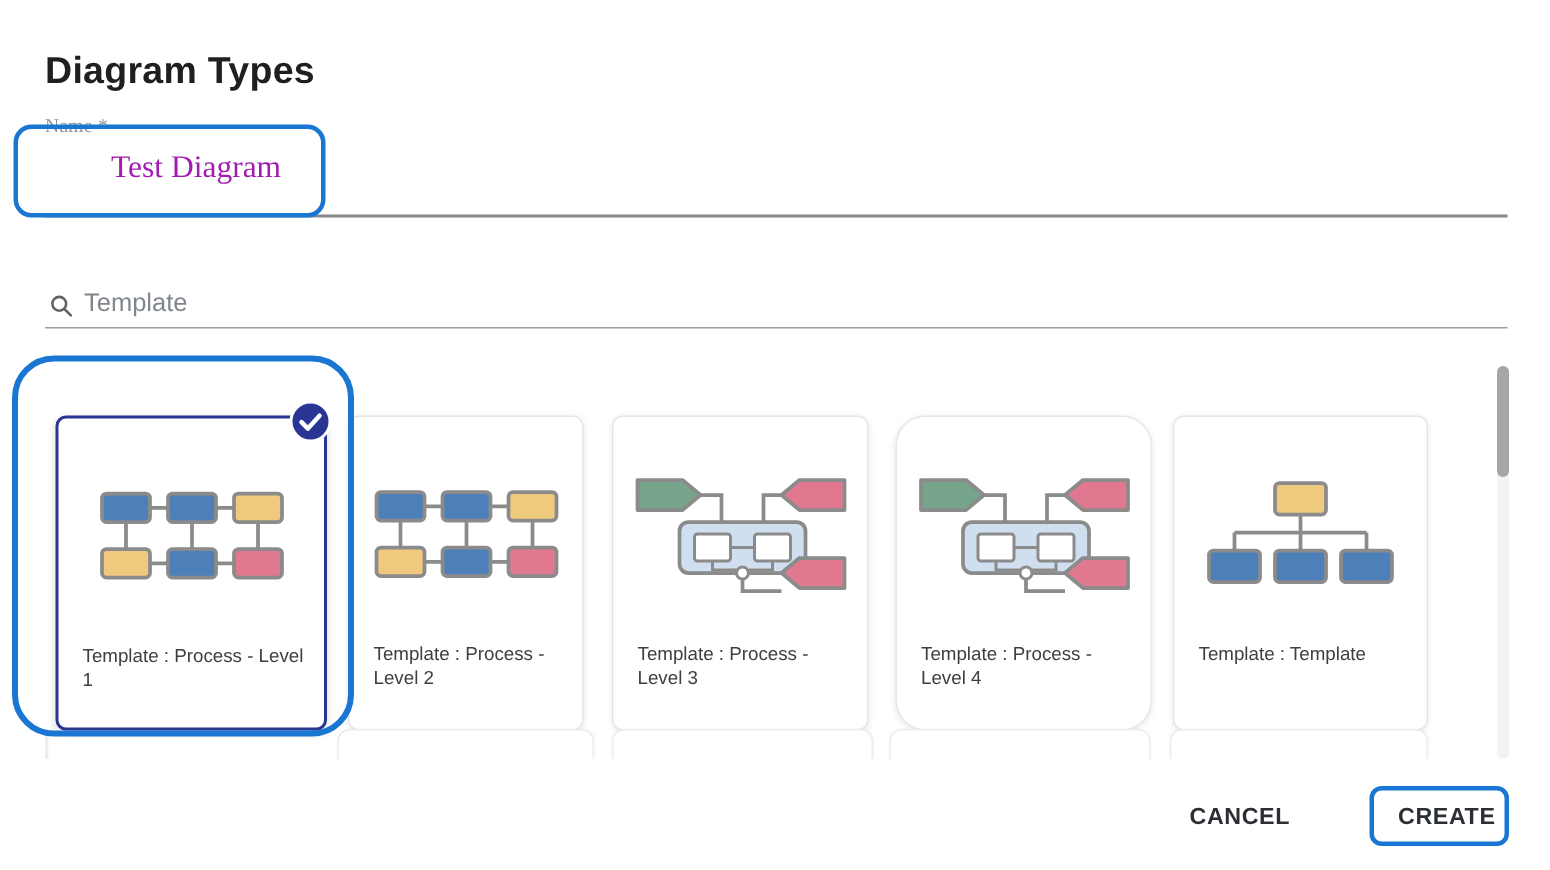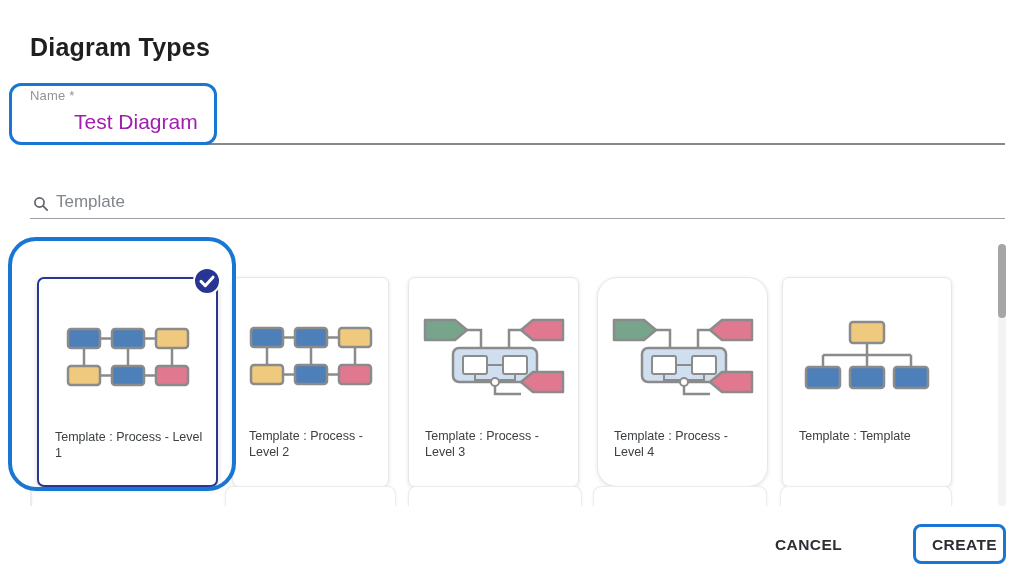--- a/index.html
+++ b/index.html
@@ -8,21 +8,21 @@
     background:#ffffff;
     font-family:"Liberation Sans",sans-serif;
     color:#202124;
   }
   
   .dlg-title{
     position:absolute;left:30px;top:33px;
     font-size:25px;font-weight:700;color:#1f1f1f;letter-spacing:.2px;
   }
   
-  .name-field{position:absolute;left:30px;top:88px;width:960px;}
+  .name-field{position:absolute;left:30px;top:76px;width:960px;font-family:Liberation Serif, serif;}
   .field-label{font-size:13px;color:#8f9499;letter-spacing:.2px;}
   .field-value{font-size:21px;color:#a21caf;margin-top:7px;margin-left:44px;}
   .name-underline{position:absolute;left:30px;top:143px;width:975px;height:1.5px;background:#85898d;}
   
   .search-row{position:absolute;left:30px;top:192px;width:975px;height:26px;}
   .search-icon{position:absolute;left:3px;top:4px;width:16px;height:16px;}
   .search-placeholder{position:absolute;left:26px;top:0;font-size:17px;color:#80868b;}
   .search-underline{position:absolute;left:30px;top:218px;width:975px;height:1px;background:#9aa0a6;}
   
   .cards-viewport{position:absolute;left:30px;top:240px;width:945px;height:266px;overflow:hidden;}
@@ -57,21 +57,21 @@
   }
   .stub-card:nth-of-type(1){left:8px;width:174px;}
   .stub-card:nth-of-type(2){left:195px;width:171px;}
   .stub-card:nth-of-type(3){left:378px;width:174px;}
   .stub-card:nth-of-type(4){left:563px;width:174px;}
   .stub-card:nth-of-type(5){left:750px;width:172px;}
   
   .scrollbar-track{position:absolute;left:998px;top:244px;width:8px;height:262px;background:#f3f3f3;border-radius:4px;}
   .scrollbar-thumb{position:absolute;left:998px;top:244px;width:8px;height:74px;background:#a6a6a6;border-radius:4px;cursor:pointer;}
   
-  .actions{position:absolute;right:28px;top:530px;display:flex;gap:74px;}
+  .actions{position:absolute;right:28px;top:530px;display:flex;gap:56px;}
   .txt-btn{
     font-size:15.5px;font-weight:600;letter-spacing:.4px;color:#2b2f33;
     background:none;border:none;padding:6px 8px;cursor:pointer;
     font-family:"Liberation Sans",sans-serif;
   }
   
   .annotation{position:absolute;border:3.5px solid #1976d2;box-sizing:border-box;pointer-events:none;background:transparent;}
   .ann-name{left:9px;top:83px;width:208px;height:62px;border-radius:12px;}
   .ann-card{left:8px;top:237px;width:228px;height:254px;border-radius:28px;border-width:4px;}
   .ann-create{left:913px;top:524px;width:93px;height:40px;border-radius:8px;}

